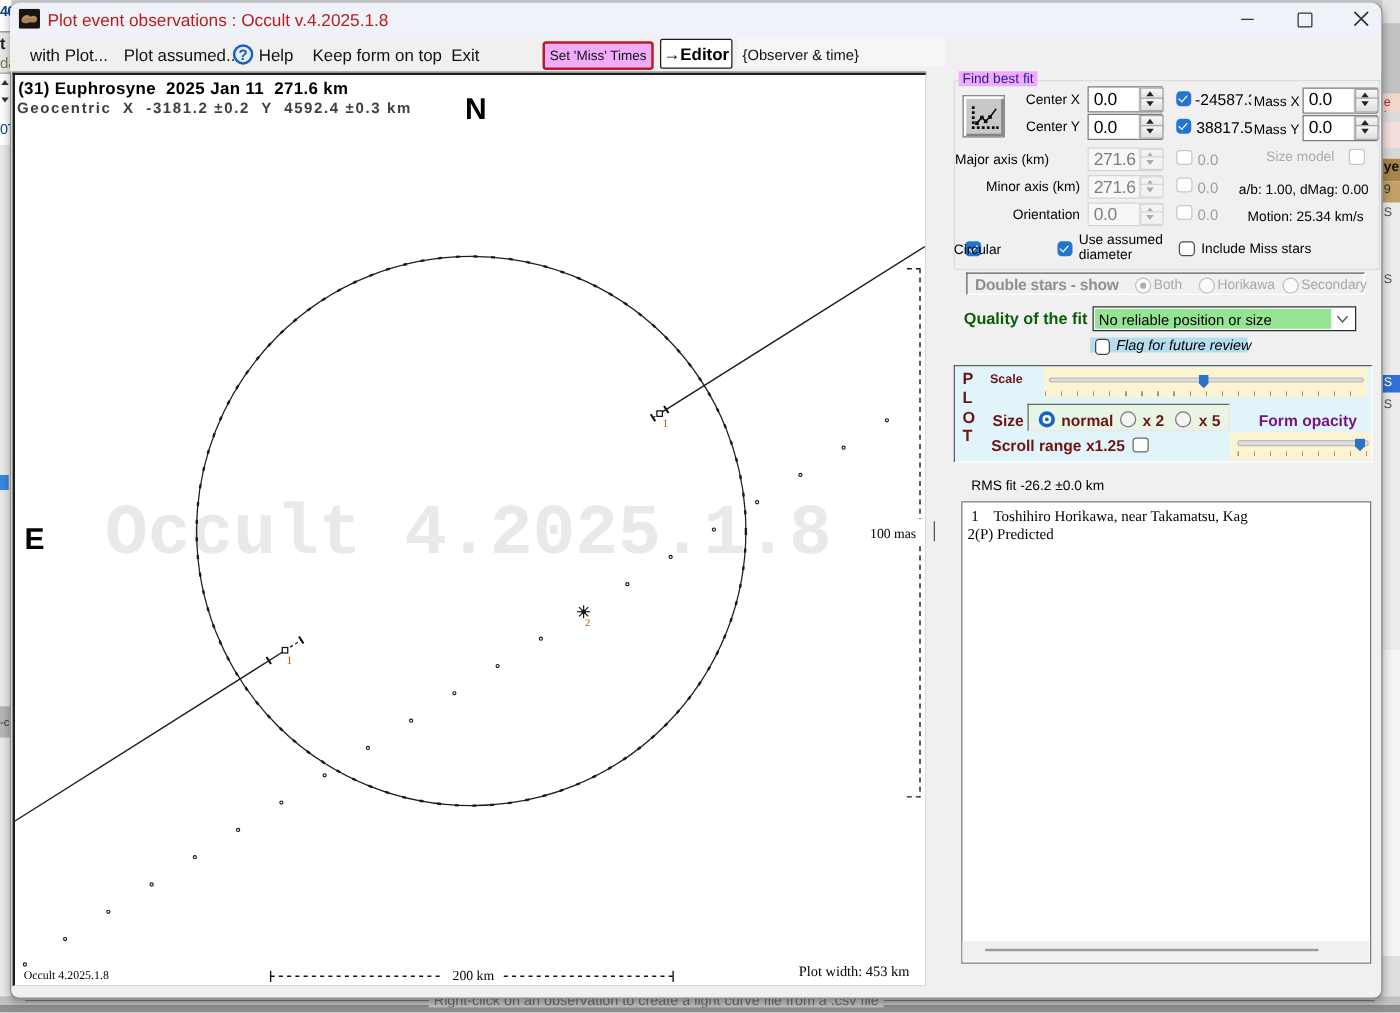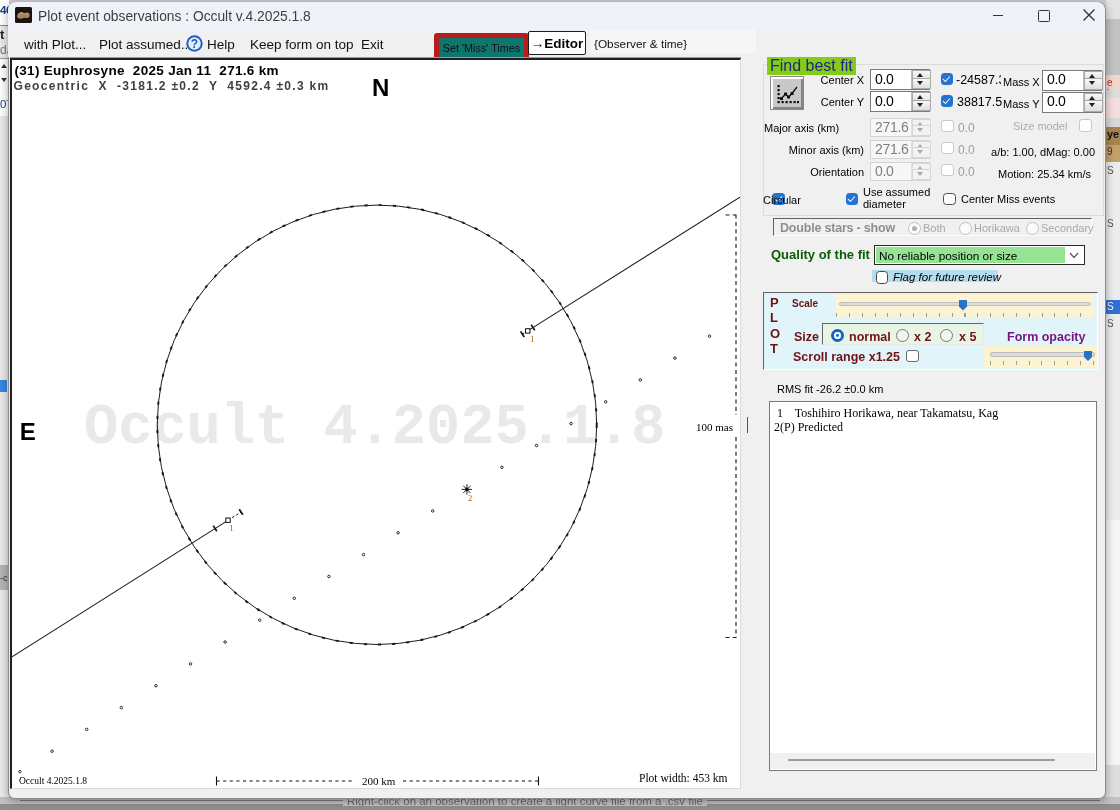--- a/index.html
+++ b/index.html
@@ -3,21 +3,21 @@
 html,body{margin:0;padding:0}
 body{width:1120px;height:810px;overflow:hidden;position:relative;background:#cdcdcd;
   font-family:"Liberation Sans",sans-serif;-webkit-font-smoothing:antialiased}
 .ab{position:absolute}
 #win{left:8px;top:2px;width:1096px;height:795px;background:#f0f0f0;
   border:1px solid #8c8c8c;border-radius:8px 8px 7px 7px;
   box-shadow:0 2px 8px rgba(0,0,0,.35)}
 #titlebar{left:0;top:0;width:100%;height:28px;background:#eff3f9;border-radius:8px 8px 0 0}
 #menubar{left:0;top:28px;width:100%;height:27px;background:#f0f0f0}
 .mi{top:7px;font-size:13.5px;color:#111}
-.btnw{background:#0f766e;border:5px solid #b91c1c;border-radius:3px;font-size:12px;color:#111;
+.btnw{background:#f0abfc;border:2px solid #b91c1c;border-radius:3px;font-size:12px;color:#111;
   display:flex;align-items:center;justify-content:center}
 .spin{background:#fff;border:1px solid #7a7a7a;font-size:14px;color:#000}
 .spin .v{position:absolute;left:4px;top:0.5px;letter-spacing:-0.3px}
 .spin .ud{position:absolute;right:0;top:0;width:17px;height:100%;border-left:1px solid #bdbdbd}
 .spin .u,.spin .d{position:absolute;left:0;width:100%;height:50%;background:linear-gradient(#f7f7f7,#dedede);border:1px solid #a9a9a9}
 .spin .u{top:0}.spin .d{bottom:0}
 .tri-u{width:0;height:0;border-left:3.5px solid transparent;border-right:3.5px solid transparent;border-bottom:4px solid #222;position:absolute;left:4px;top:2px}
 .tri-d{width:0;height:0;border-left:3.5px solid transparent;border-right:3.5px solid transparent;border-top:4px solid #222;position:absolute;left:4px;top:2px}
 .spin.dis{border-color:#d4d4d4;color:#7f7f7f;background:#f7f7f7}
 .spin.dis .ud{border-left-color:#e0e0e0}
@@ -85,21 +85,21 @@
 <div class="ab" style="left:363px;top:795px;width:17px;height:2px;background:#9a9a9a"></div>
 
 <div class="ab" id="win"></div>
 <div class="ab" id="titlebar" style="left:8px;top:2px;width:1097px"></div>
 
 <svg class="ab" style="left:15px;top:7px" width="17" height="16" viewBox="0 0 17 16">
   <rect x="0" y="0" width="17" height="16" rx="1.5" fill="#191411"></rect>
   <path d="M2.2 9.8 C2.2 7 4.6 4.6 7 5 C8.6 5.3 8.6 6.6 10.2 6 C11.9 5.4 13.2 5.3 14.2 6.5 C15.3 7.9 14.8 9.9 13.2 10.7 C11.4 11.6 10 10.4 8.4 10.9 C6.8 11.4 6.2 12 4.6 11.5 C3 11 2.2 10.9 2.2 9.8 Z" fill="#a9825a"></path>
   <path d="M3 8.7 C3.6 7.2 5 6.2 6.4 6.4 C7.6 6.6 8 7.3 9.4 7 C10.8 6.7 12 6.5 13 7.2" fill="none" stroke="#c8a87e" stroke-width="0.8"></path>
 </svg>
-<div class="ab" style="left:38px;top:8.5px;font-size:13.8px;color:#404040">Plot event observations : Occult v.4.2025.1.8</div>
+<div class="ab" style="left:38px;top:8.5px;font-size:13.8px;color:#b91c1c">Plot event observations : Occult v.4.2025.1.8</div>
 
 <div class="ab" style="left:993px;top:14.5px;width:10px;height:1.6px;background:#333"></div>
 <div class="ab" style="left:1038px;top:9.5px;width:10px;height:10px;border:1.4px solid #333;border-radius:1.5px"></div>
 <svg class="ab" style="left:1083px;top:9px" width="12" height="12" viewBox="0 0 12 12">
   <path d="M0.5 0.5 L11.5 11.5 M11.5 0.5 L0.5 11.5" stroke="#333" stroke-width="1.4"></path>
 </svg>
 
 <div class="ab" id="menubar" style="left:8px;top:30px;width:1097px"></div>
 <div class="ab mi" style="left:24px;top:37px">with Plot...</div>
 <div class="ab mi" style="left:99px;top:37px">Plot assumed...</div>
@@ -192,21 +192,21 @@
 <div class="ab" style="left:13.5px;top:78.5px;font-size:12px;letter-spacing:1.3px;font-weight:bold;color:#404040;white-space:pre">Geocentric  X  -3181.2 ±0.2  Y  4592.4 ±0.3 km</div>
 <div class="ab" style="left:372px;top:74px;font-size:24px;font-weight:bold;color:#000">N</div>
 <div class="ab" style="left:19.7px;top:417.5px;font-size:24px;font-weight:bold;color:#000">E</div>
 <div class="ab ser" style="left:696px;top:421px;font-size:11px;color:#000">100 mas</div>
 <div class="ab ser" style="left:362px;top:775px;font-size:11px;color:#000">200 km</div>
 <div class="ab ser" style="left:19px;top:776px;font-size:9.5px;color:#000">Occult 4.2025.1.8</div>
 <div class="ab ser" style="left:639px;top:772px;font-size:11.5px;color:#000">Plot width: 453 km</div>
 <div class="ab" style="left:747px;top:417px;width:1.3px;height:16px;background:#555"></div>
 
 <div class="ab" style="left:762.5px;top:63.5px;width:339px;height:150px;border:1px solid #dcdcdc"></div>
-<div class="ab" style="left:767px;top:57px;background:#84cc16;padding:0 3px;font-size:16px;color:#23238c">Find best fit</div>
+<div class="ab" style="left:767px;top:57px;background:#f0abfc;padding:0 3px;font-size:11px;color:#23238c">Find best fit</div>
 
 <div class="ab" style="left:770px;top:76px;width:32px;height:32px;background:#c8c8c8;border:1px solid #8a8a8a;box-shadow:inset 2px 2px 0 #fff,inset -2px -2px 0 #838383"></div>
 <svg class="ab" style="left:773px;top:79px" width="26" height="26" viewBox="0 0 26 26">
   <g fill="#0a0a0a">
     <rect x="4.5" y="6" width="2.2" height="2.2"></rect>
       <rect x="4.5" y="10" width="2.2" height="2.2"></rect>
     <rect x="4.5" y="14" width="2.2" height="2.2"></rect>
       <rect x="4.5" y="18" width="2.2" height="2.2"></rect>
     <rect x="4.5" y="22" width="2.2" height="2.2"></rect>
       <rect x="8.5" y="22" width="2.2" height="2.2"></rect>
@@ -328,21 +328,21 @@
 <div class="ab lab" style="left:945px;top:168px;width:146px;text-align:right">Motion: 25.34 km/s</div>
 
 <div class="ab cb on" style="left:772px;top:192.5px"></div>
 <div class="ab lab" style="left:763px;top:194px">Circular</div>
 <div class="ab cb on" style="left:845.5px;top:192.5px"></div>
 <div class="ab lab" style="left:863px;top:187px;line-height:10px;font-size:11px">
     <div>Use assumed</div>
     <div style="margin-top:2px">diameter</div>
   </div>
 <div class="ab cb off" style="left:943px;top:192.5px"></div>
-<div class="ab lab" style="left:961px;top:193px">Center Miss events</div>
+<div class="ab lab" style="left:961px;top:193px">Include Miss stars</div>
 
 <div class="ab" style="left:773px;top:217.5px;width:319px;height:18px;background:#f0f0f0;border-top:1.5px solid #5f5f5f;border-left:1.5px solid #5f5f5f;border-right:1.5px solid #fdfdfd;border-bottom:1.5px solid #fdfdfd;box-sizing:border-box"></div>
 <div class="ab" style="left:780px;top:220.5px;font-size:12.5px;font-weight:bold;color:#8f8f8f;white-space:nowrap;letter-spacing:-0.2px">Double stars - show</div>
 <div class="ab radio dis sel" style="left:908px;top:222px"></div>
 <div class="ab glab" style="left:923px;top:221.5px;color:#a8a8a8">Both</div>
 <div class="ab radio dis" style="left:959px;top:222px"></div>
 <div class="ab glab" style="left:974px;top:221.5px;color:#a8a8a8">Horikawa</div>
 <div class="ab radio dis" style="left:1026px;top:222px"></div>
 <div class="ab glab" style="left:1041px;top:221.5px;color:#a8a8a8">Secondary</div>
 

